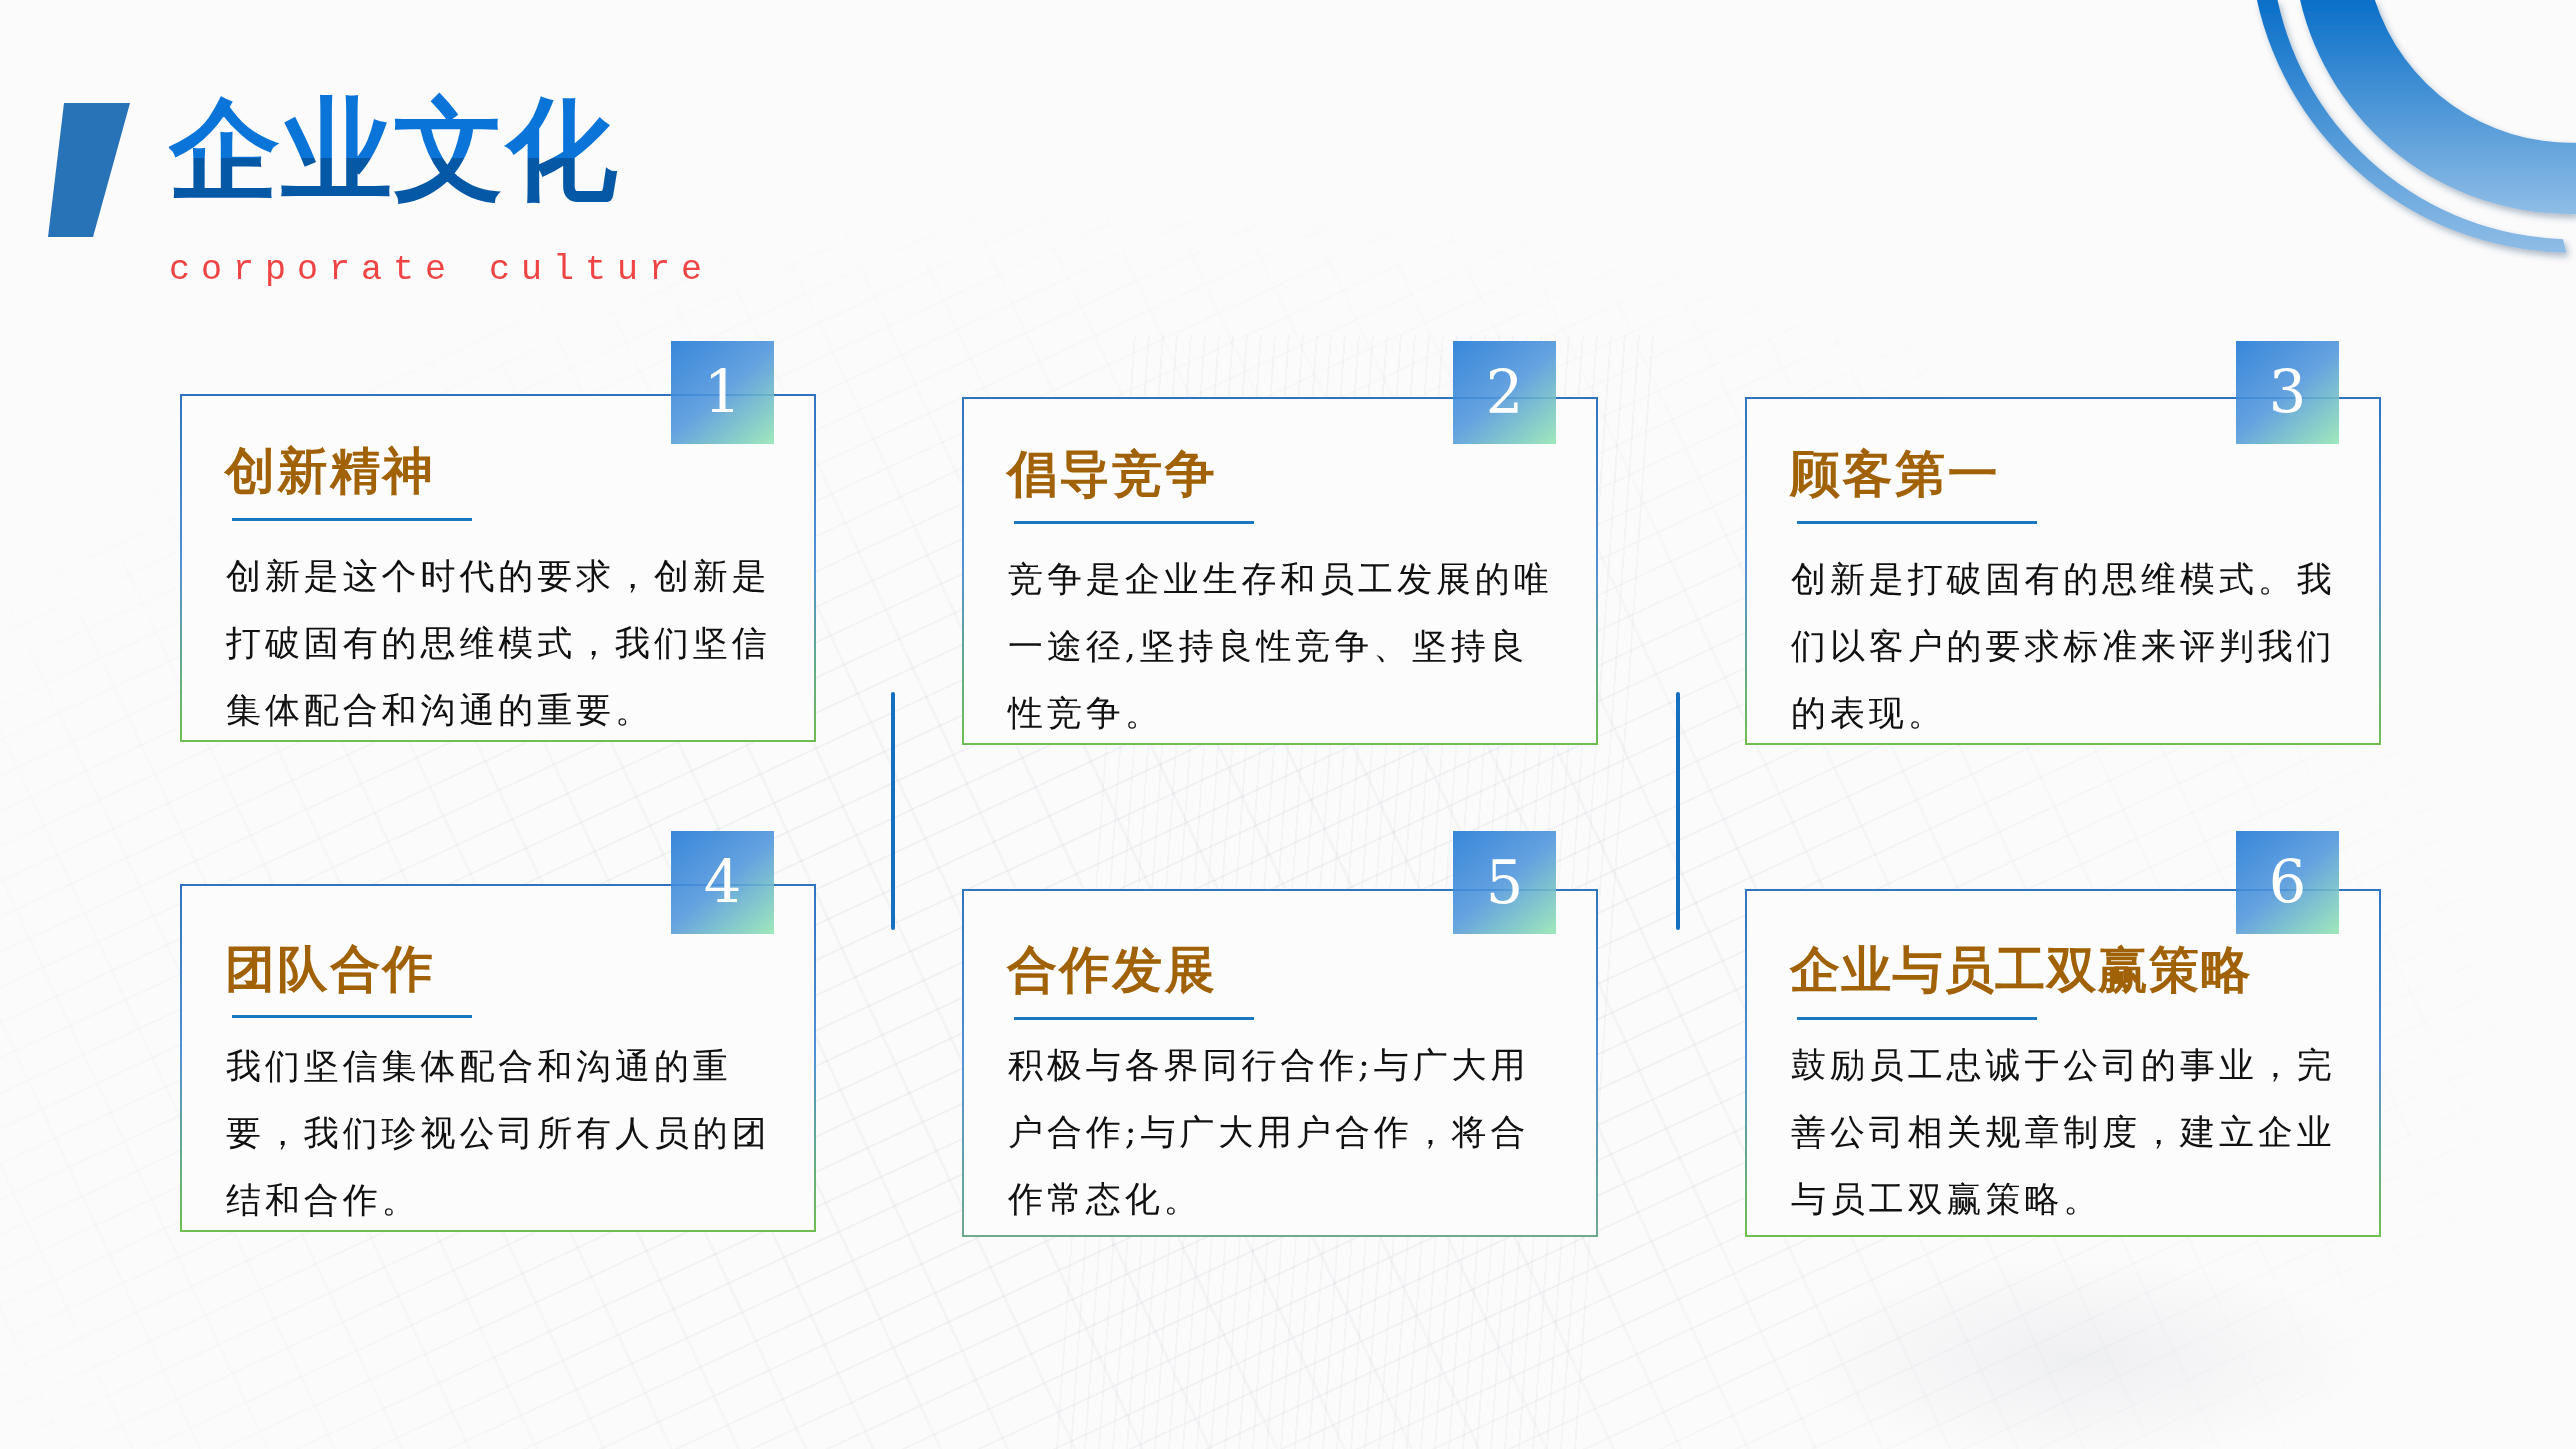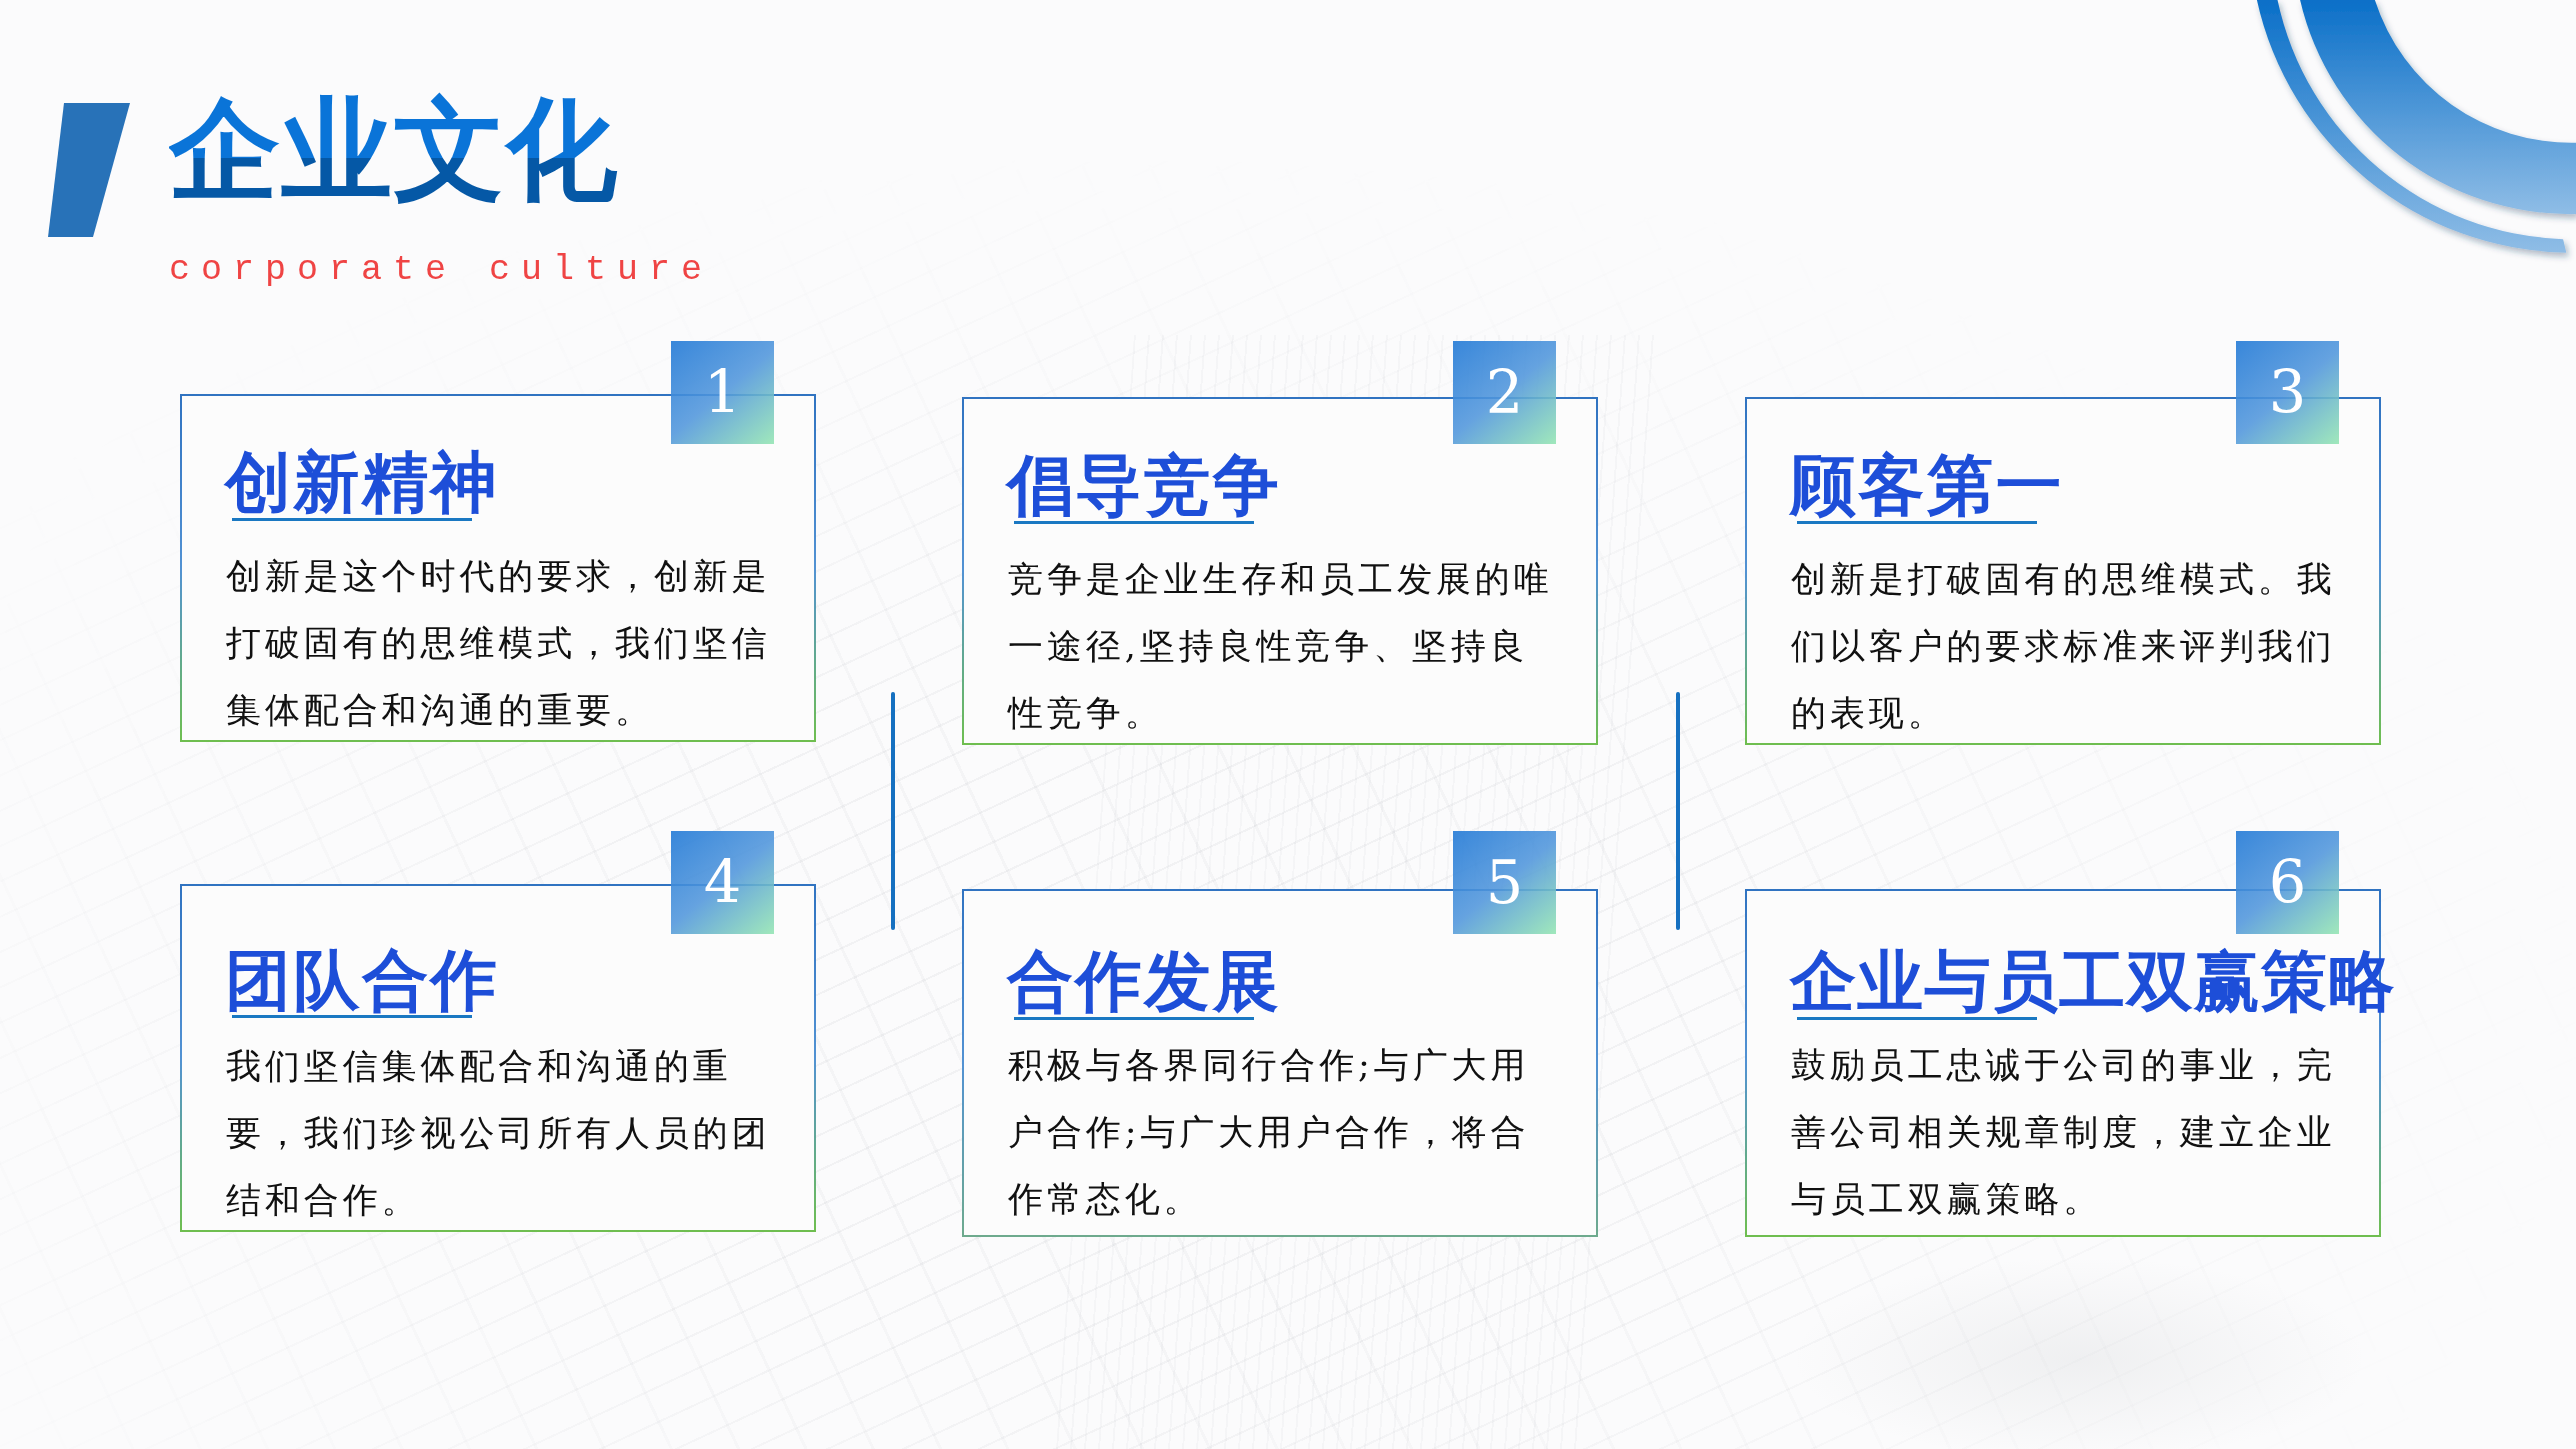--- a/index.html
+++ b/index.html
@@ -71,21 +71,21 @@
       position: absolute; right: 42px; top: -53px; width: 103px; height: 103px;
       background: linear-gradient(140deg, rgba(40,125,215,0.92) 0%, rgba(80,150,220,0.88) 50%, rgba(150,230,180,0.9) 100%);
       display: flex; align-items: center; justify-content: center;
     }
     .badge-num {
       color: #ffffff; font-family: "DejaVu Serif", "Liberation Serif", serif;
       font-size: 59px; line-height: 1;
     }
     .card-title {
       position: absolute; left: 45px; top: 44px;
-      color: #1d4ed8; font-size: 66px; font-weight: bold; letter-spacing: 2.6px;
+      color: #a16207; font-size: 50px; font-weight: bold; letter-spacing: 2.6px;
       white-space: nowrap;
       font-family: "DejaVu Serif", "Liberation Serif", serif;
     }
     .title-underline {
       position: absolute; left: 52px; top: 124px; width: 240px; height: 3.2px;
       background: #1a78c2;
     }
     .card-body {
       position: absolute; left: 46px; top: 149px; width: 554px;
       font-size: 35px; line-height: 67px; color: #111111; letter-spacing: 3.9px;

